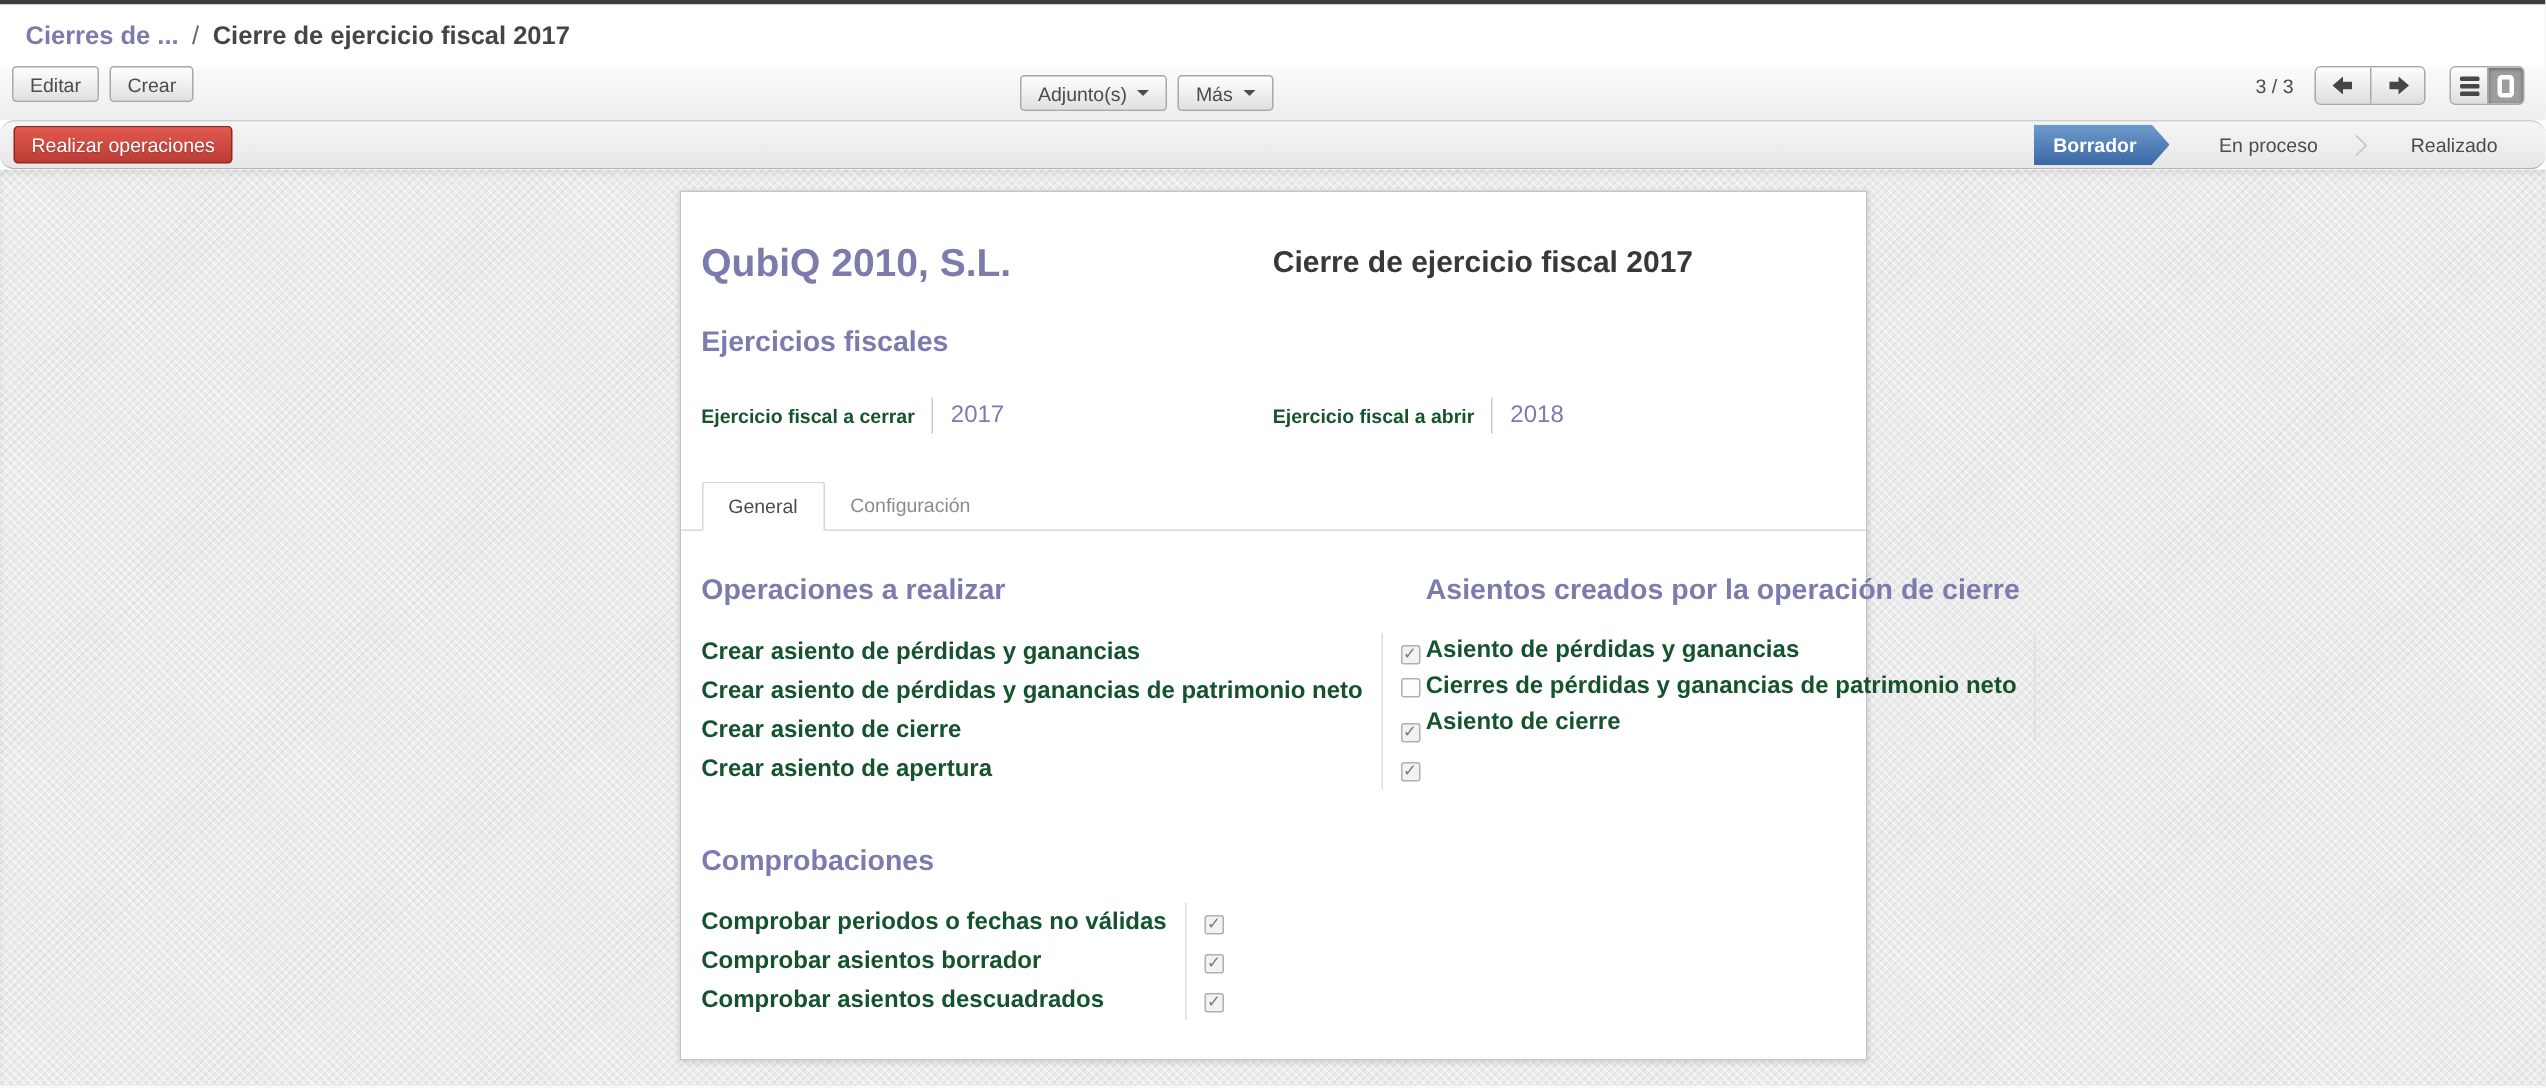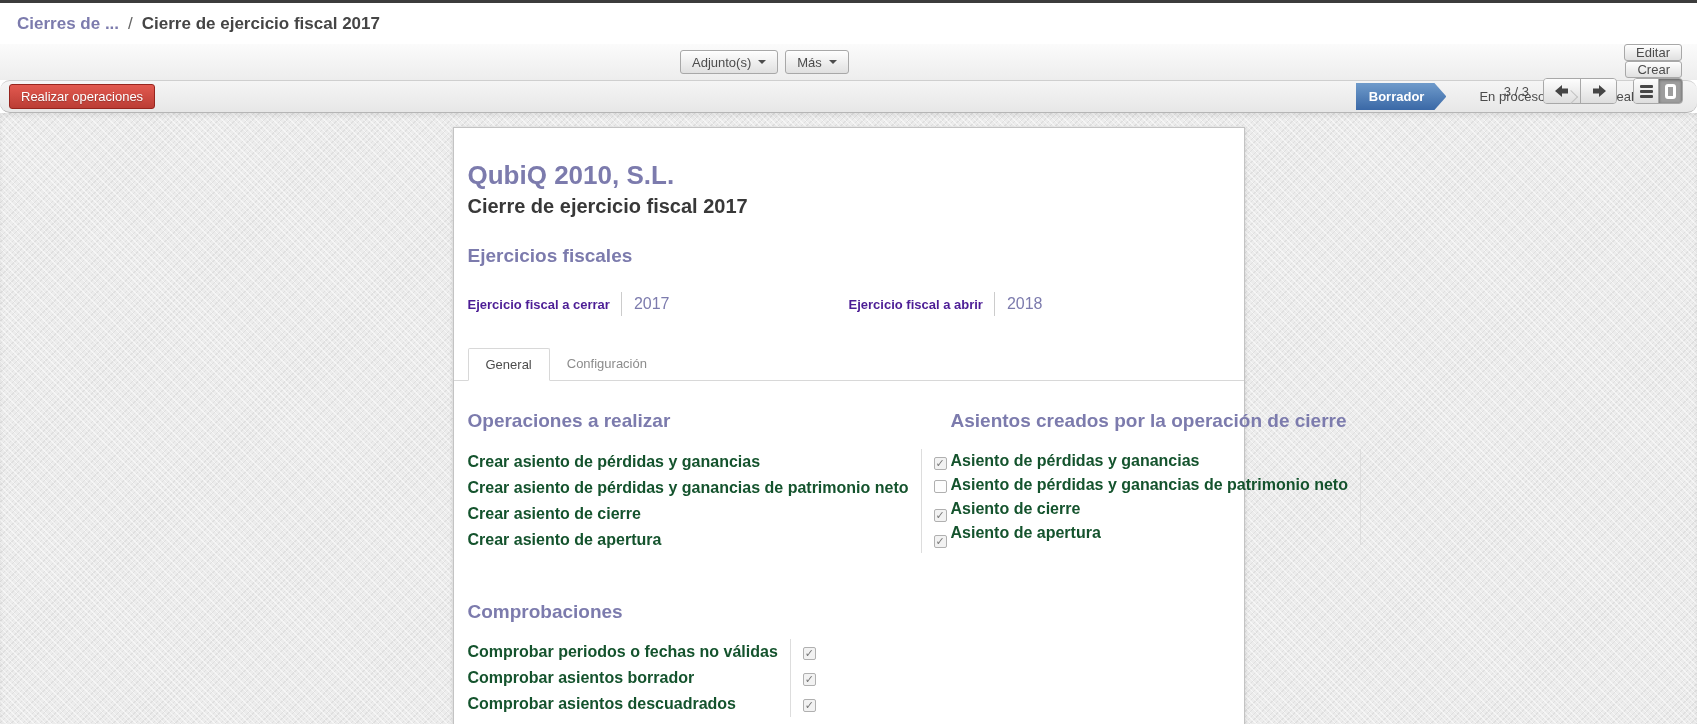--- a/index.html
+++ b/index.html
@@ -12,22 +12,22 @@
 
   .topline { height:3px; background:#3c3c3c; }
 
   
   .breadcrumb-bar { height:41px; display:flex; align-items:center; padding:0 17px; background:#fff; }
   .crumb-parent { color:#7c7bad; font-weight:bold; font-size:17px; cursor:pointer; }
   .crumb-sep { color:#666; margin:0 9px; font-size:17px; }
   .crumb-current { color:#454545; font-weight:bold; font-size:17px; }
 
   
-  .toolbar { position:relative; height:36px; display:flex; align-items:flex-end;
-             padding:0 8px; background:linear-gradient(#fbfbfb,#ededed);flex-direction:column; }
+  .toolbar { position:relative; height:36px; display:flex; align-items:flex-start;
+             padding:0 8px; background:linear-gradient(#fbfbfb,#ededed); }
   .btn { display:inline-flex; align-items:center; height:24px; padding:0 11px;
          font-size:13px; color:#4c4c4c; background:linear-gradient(#fefefe,#e0e0e0);
          border:1px solid #a8a8a8; border-radius:3px; margin-right:7px; cursor:pointer;
          box-shadow:0 1px 1px rgba(255,255,255,.6) inset; }
   .toolbar-center { position:absolute; left:680px; top:6px; display:flex; }
   .caret { display:inline-block; width:0; height:0; margin-left:7px;
            border-left:4px solid transparent; border-right:4px solid transparent;
            border-top:4px solid #4c4c4c; }
   .toolbar-right { margin-left:auto; display:flex; align-items:center; padding-right:6px; }
   .pager-text { font-size:13px; color:#4c4c4c; margin-right:14px; }
@@ -62,28 +62,28 @@
   
   .content { height:611px; overflow:hidden; background-color:#ececec;
     background-image:
       repeating-linear-gradient(45deg, rgba(255,255,255,.55) 0, rgba(255,255,255,.55) 1px, transparent 1px, transparent 4px),
       repeating-linear-gradient(-45deg, rgba(210,210,210,.5) 0, rgba(210,210,210,.5) 1px, transparent 1px, transparent 4px);
     box-shadow:inset 0 3px 4px rgba(0,0,0,.07); }
   .sheet { width:792px; min-height:563px; margin:14px auto 0; background:#fff;
            border:1px solid #c3c3c3; box-shadow:0 1px 4px rgba(0,0,0,.15);
            padding:32px 14px 26px; }
 
-  .sheet-header { display:flex;flex-direction:column; }
+  .sheet-header { display:flex; }
   .company { flex:0 0 50%; font-size:26px; font-weight:bold; color:#7c7bad; }
   .doc-title { font-size:20px; font-weight:bold; color:#383838; margin-top:4px; }
   .subtitle { font-size:19px; font-weight:bold; color:#7c7bad; margin-top:27px; }
 
   .fields-row { display:flex; margin-top:25px; }
   .field { flex:0 0 50%; display:flex; align-items:stretch; }
-  .field-label { font-size:13px; font-weight:bold; color:#4c1d95; padding:3px 11px 3px 0;
+  .field-label { font-size:13px; font-weight:bold; color:#14532d; padding:3px 11px 3px 0;
                  border-right:1px solid #ccc; display:flex; align-items:center; }
   .field-value { font-size:16px; color:#7c7bad; padding:3px 0 3px 12px; display:flex; align-items:center; }
 
   .tabs { display:flex; margin:32px -14px 0; padding:0 14px; border-bottom:1px solid #d8d8d8; }
   .tab { padding:8px 17px; font-size:13px; color:#8c8c8c; cursor:pointer; }
   .tab.active { background:#fff; border:1px solid #d8d8d8; border-bottom:1px solid #fff;
                 margin-bottom:-1px; border-radius:2px 2px 0 0; color:#4c4c4c; }
 
   .tab-content { padding-top:27px; }
   .columns { display:flex; }
@@ -92,21 +92,21 @@
   .section-title { font-size:19px; font-weight:bold; color:#7c7bad; margin:0 0 15px; line-height:1.35; }
   table.group { border-collapse:collapse; }
   .group td { padding:4px 0; vertical-align:middle; }
   td.glabel { font-size:16px; font-weight:bold; color:#14532d; padding-right:12px;
               border-right:1px solid #ddd; white-space:nowrap; line-height:16px; }
   td.gvalue { padding-left:12px; width:28px; }
   .checkbox { display:inline-flex; align-items:center; justify-content:center;
               width:13px; height:13px; border:1px solid #b0b0b0; border-radius:2px;
               background:#fdfdfd; font-size:11px; color:#787878; line-height:1; cursor:default; }
   .checkbox.checked { background:#f2f2f2; }
-  .checks-section { margin-top:46px; }
+  .checks-section { margin-top:36px; }
 
   .arrow-svg { display:block; }
 </style>
 </head>
 <body>
 
 <div class="topline"></div>
 
 <div class="breadcrumb-bar">
   <span class="crumb-parent">Cierres de ...</span>
@@ -222,29 +222,25 @@
 
         <div class="col-right">
           <div class="section-title">Asientos creados por la operación de cierre</div>
           <table class="group">
             <tbody>
                 <tr>
               <td class="glabel">Asiento de pérdidas y ganancias</td>
               <td class="gvalue"></td>
             </tr>
             <tr>
-              <td class="glabel">Asiento de pérdidas y ganancias de patrimonio neto</td>
+              <td class="glabel">Cierres de pérdidas y ganancias de patrimonio neto</td>
               <td class="gvalue"></td>
             </tr>
             <tr>
               <td class="glabel">Asiento de cierre</td>
-              <td class="gvalue"></td>
-            </tr>
-            <tr>
-              <td class="glabel">Asiento de apertura</td>
               <td class="gvalue"></td>
             </tr>
           </tbody>
             </table>
         </div>
       </div>
 
       <div class="checks-section">
         <div class="section-title">Comprobaciones</div>
         <table class="group">

